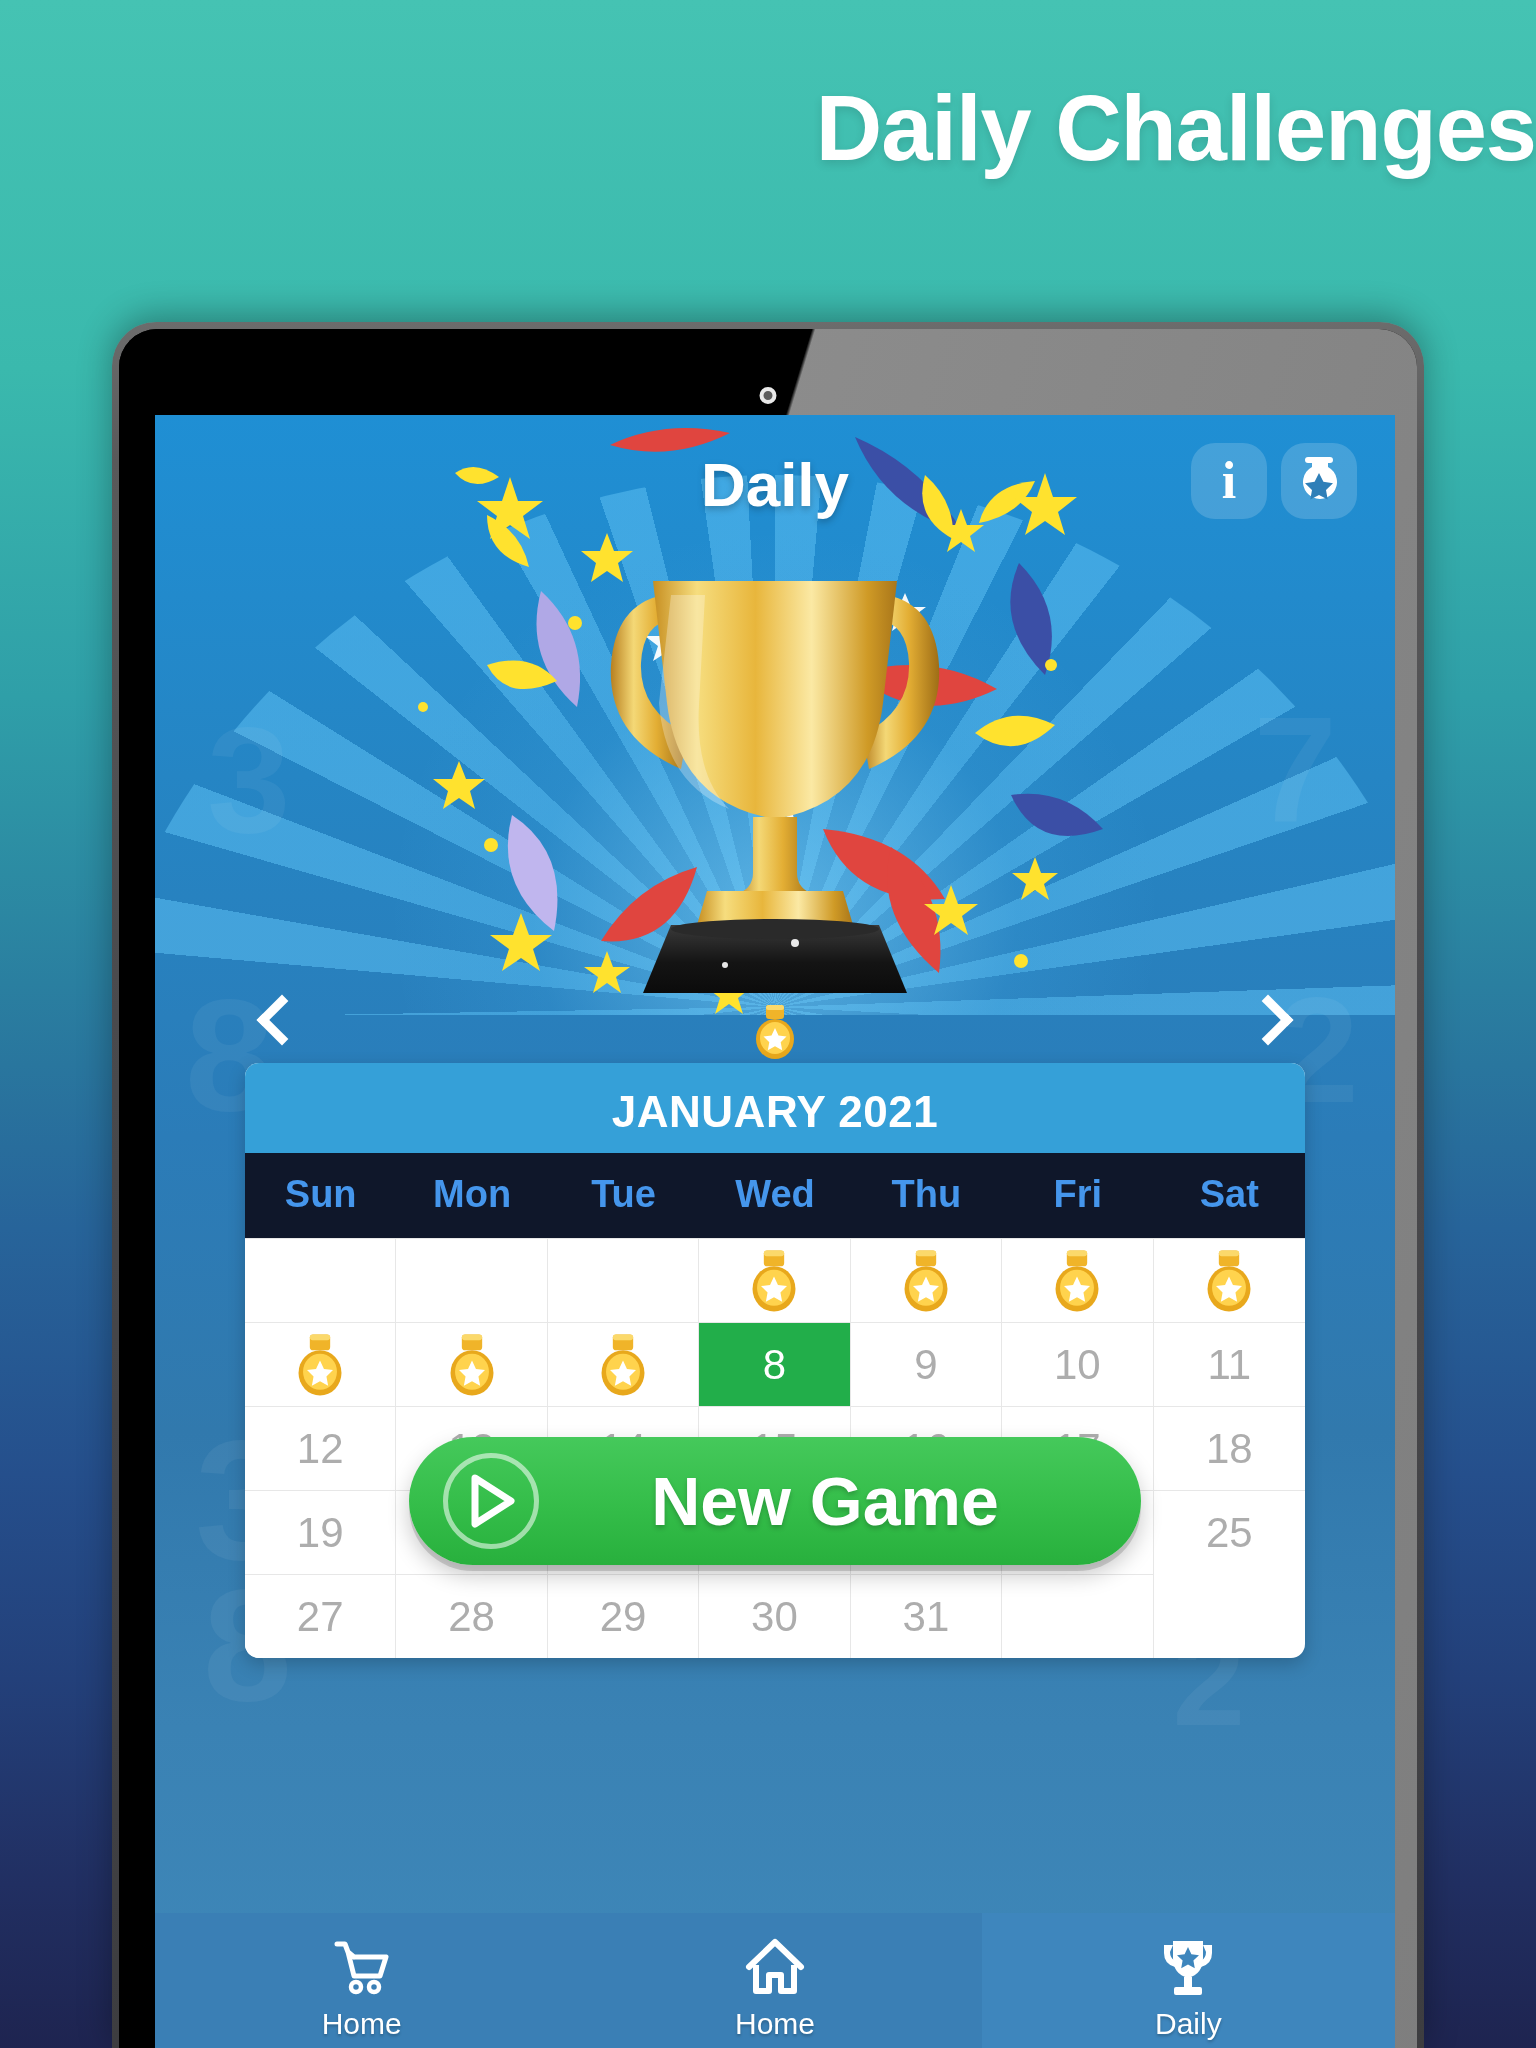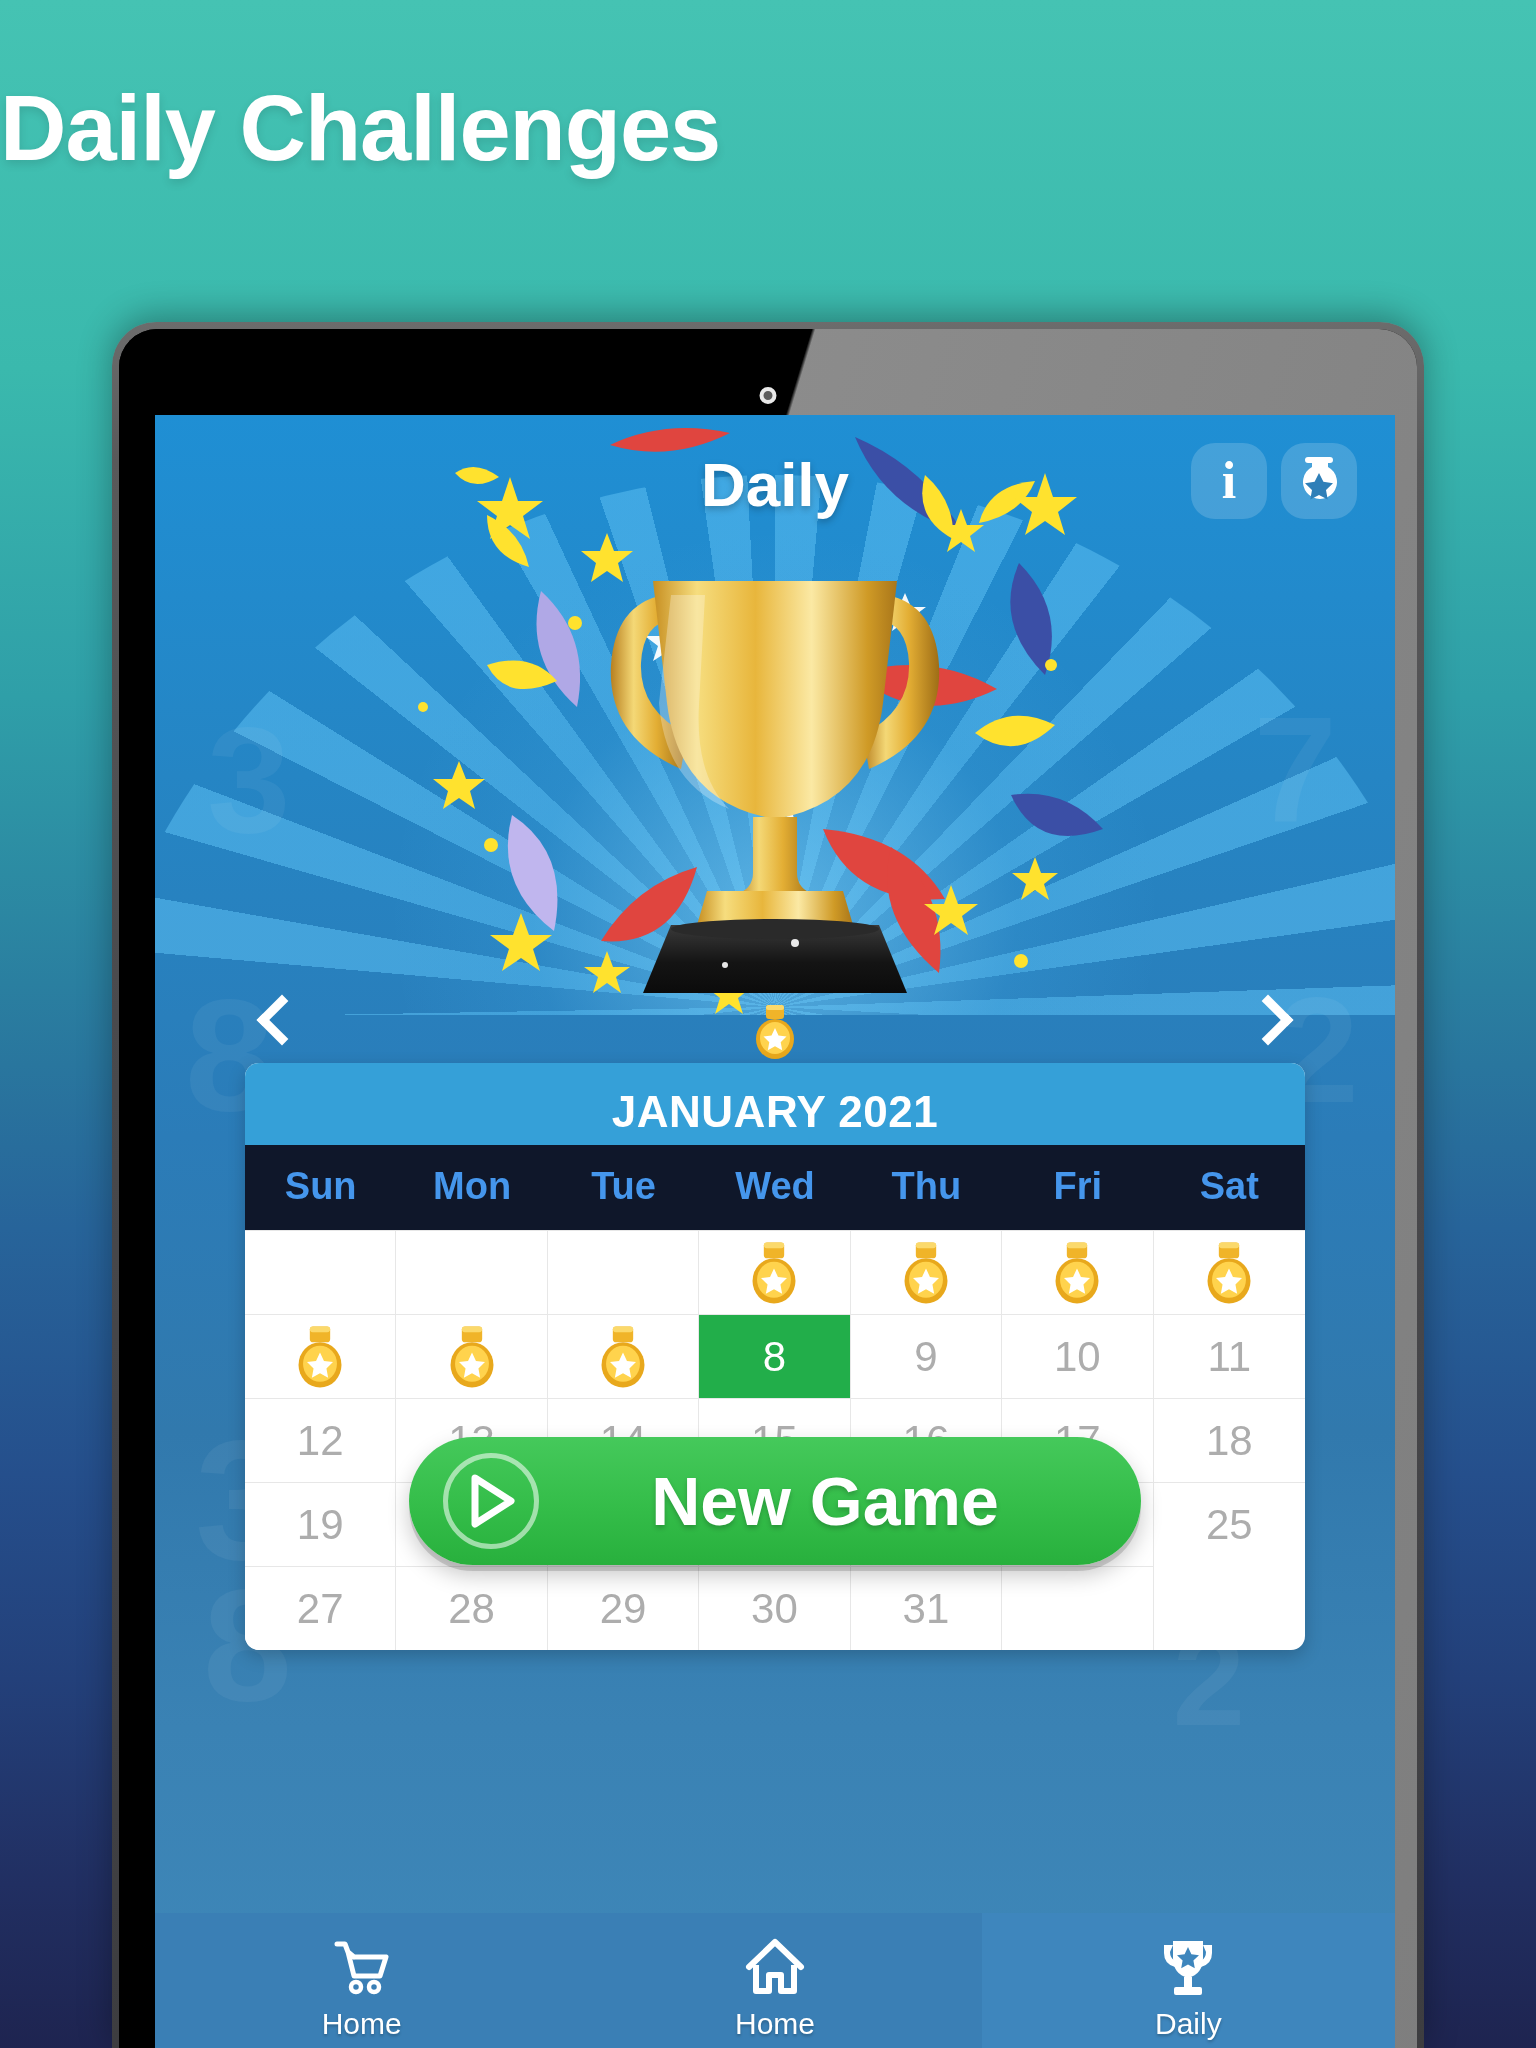--- a/index.html
+++ b/index.html
@@ -16,21 +16,21 @@
         #23407a 82%,
         #212f62 92%,
         #1e2450 100%);
     position:relative;
   }
 
   
   .promo-title {
     position:absolute;
     top:82px; left:0; width:100%;
-    text-align:left;
+    text-align:right;
     color:#ffffff;
     font-size:92px;
     font-weight:bold;
     letter-spacing:-1px;
     text-shadow:0 4px 10px rgba(0,0,0,0.12);
     line-height:1;
   }
 
   
   .tablet {
@@ -153,21 +153,21 @@
   .calendar {
     position:absolute; left:90px; top:648px; width:1060px;
     border-radius:14px; overflow:hidden;
     background:#fff;
     box-shadow:0 6px 18px rgba(0,0,0,0.2);
     z-index:6;
   }
   .cal-head {
     background:#35a0d8; color:#fff;
     text-align:center; font-size:44px; font-weight:bold;
-    padding:24px 0 8px;
+    padding:24px 0 16px;
     letter-spacing:0.5px;
   }
   .cal-weekdays { display:flex; background:#0f172a; }
   .cal-weekdays div {
     flex:1; text-align:center;
     color:#4596ec; font-size:38px; font-weight:bold;
     padding:20px 0 22px;
   }
   .cal-grid { display:flex; flex-wrap:wrap; }
   .cal-cell {

